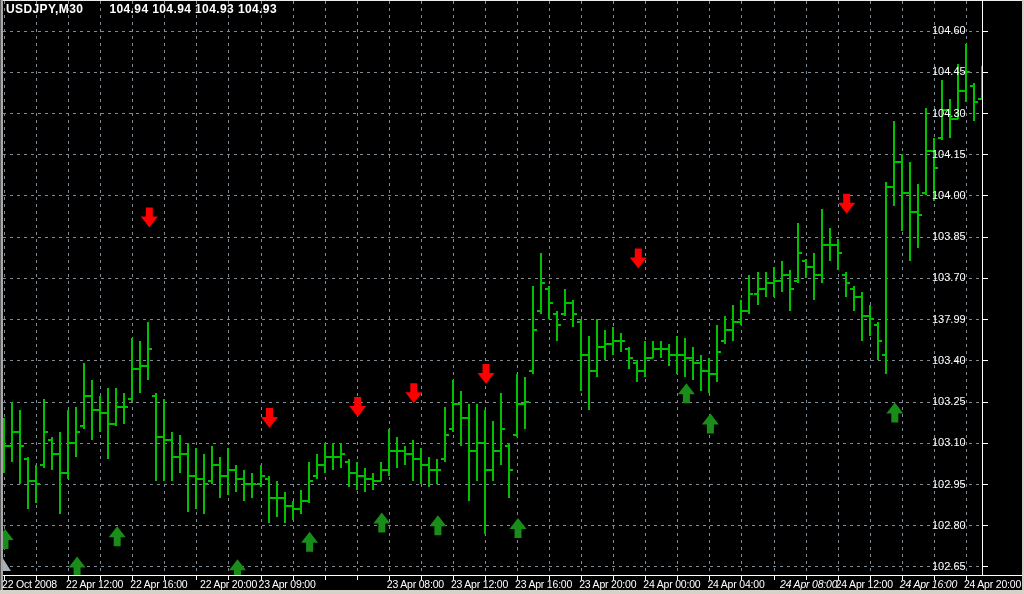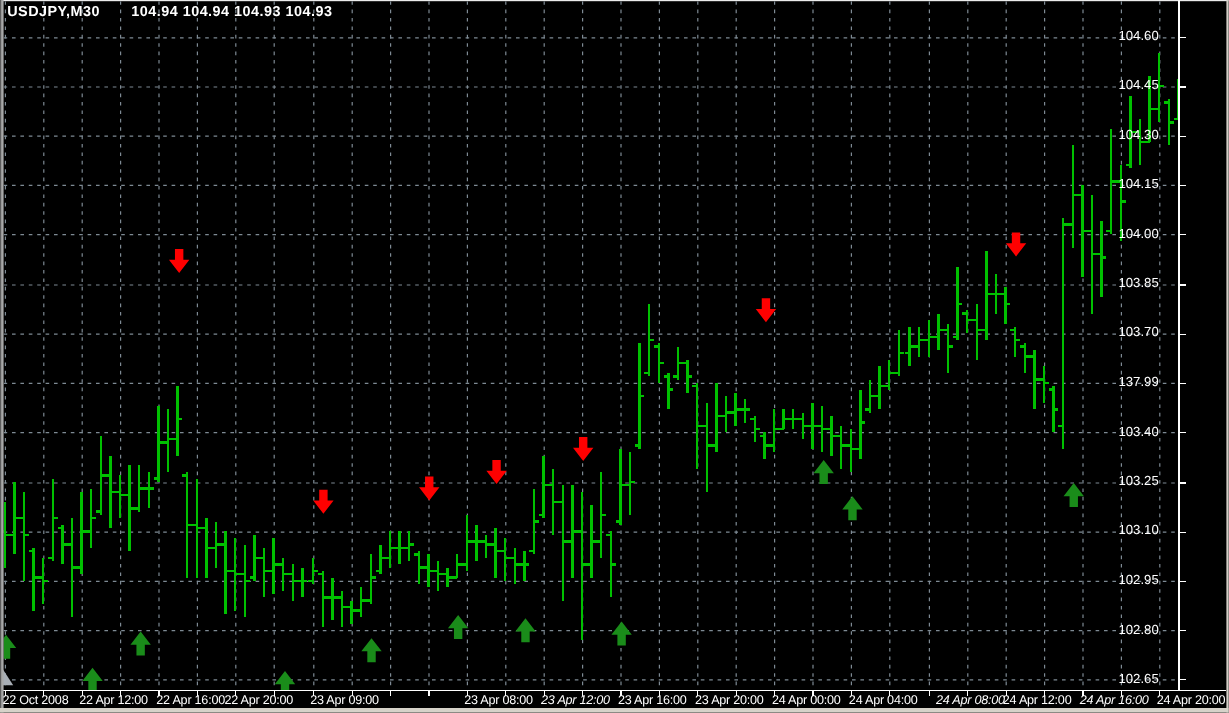--- a/index.html
+++ b/index.html
@@ -299,25 +299,25 @@
       <div class="price-label" style="top: 395.1px;">103.25</div>
       <div class="price-label" style="top: 436.3px;">103.10</div>
       <div class="price-label" style="top: 477.5px;">102.95</div>
       <div class="price-label" style="top: 518.8px;">102.80</div>
       <div class="price-label" style="top: 560px;">102.65</div>
     </div>
   <div id="time-axis">
       <div class="time-label" style="left: 2px;">22 Oct 2008</div>
       <div class="time-label" style="left: 66.1px;">22 Apr 12:00</div>
       <div class="time-label" style="left: 130.3px;">22 Apr 16:00</div>
-      <div class="time-label" style="left: 187px; text-align: center;">22 Apr 20:00</div>
+      <div class="time-label" style="left: 200px; text-align: center;">22 Apr 20:00</div>
       <div class="time-label" style="left: 258.5px;">23 Apr 09:00</div>
       <div class="time-label" style="left: 326px; margin-top: 29px;">23 Apr 04:00</div>
       <div class="time-label" style="left: 386.8px;">23 Apr 08:00</div>
-      <div class="time-label" style="left: 450.9px; font-style: italic;">23 Apr 12:00</div>
+      <div class="time-label" style="left: 450.9px;">23 Apr 12:00</div>
       <div class="time-label" style="left: 515px;">23 Apr 16:00</div>
       <div class="time-label" style="left: 579.2px;">23 Apr 20:00</div>
       <div class="time-label" style="left: 643.3px;">24 Apr 00:00</div>
       <div class="time-label" style="left: 707.4px;">24 Apr 04:00</div>
       <div class="time-label" style="left: 780px; font-style: italic;">24 Apr 08:00</div>
       <div class="time-label" style="left: 835.7px;">24 Apr 12:00</div>
       <div class="time-label" style="left: 899.8px; font-style: italic;">24 Apr 16:00</div>
       <div class="time-label" style="left: 963.9px;">24 Apr 20:00</div>
     </div>
 

